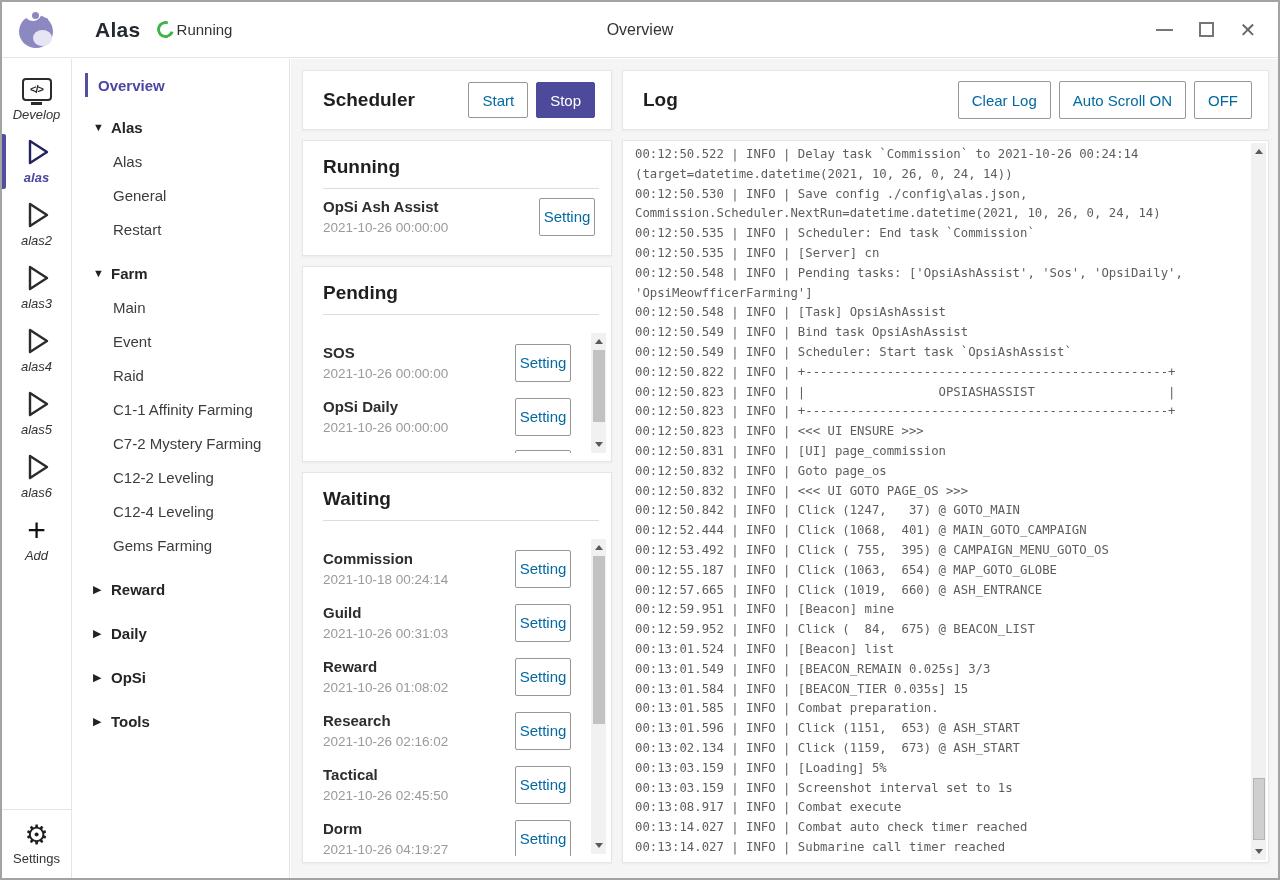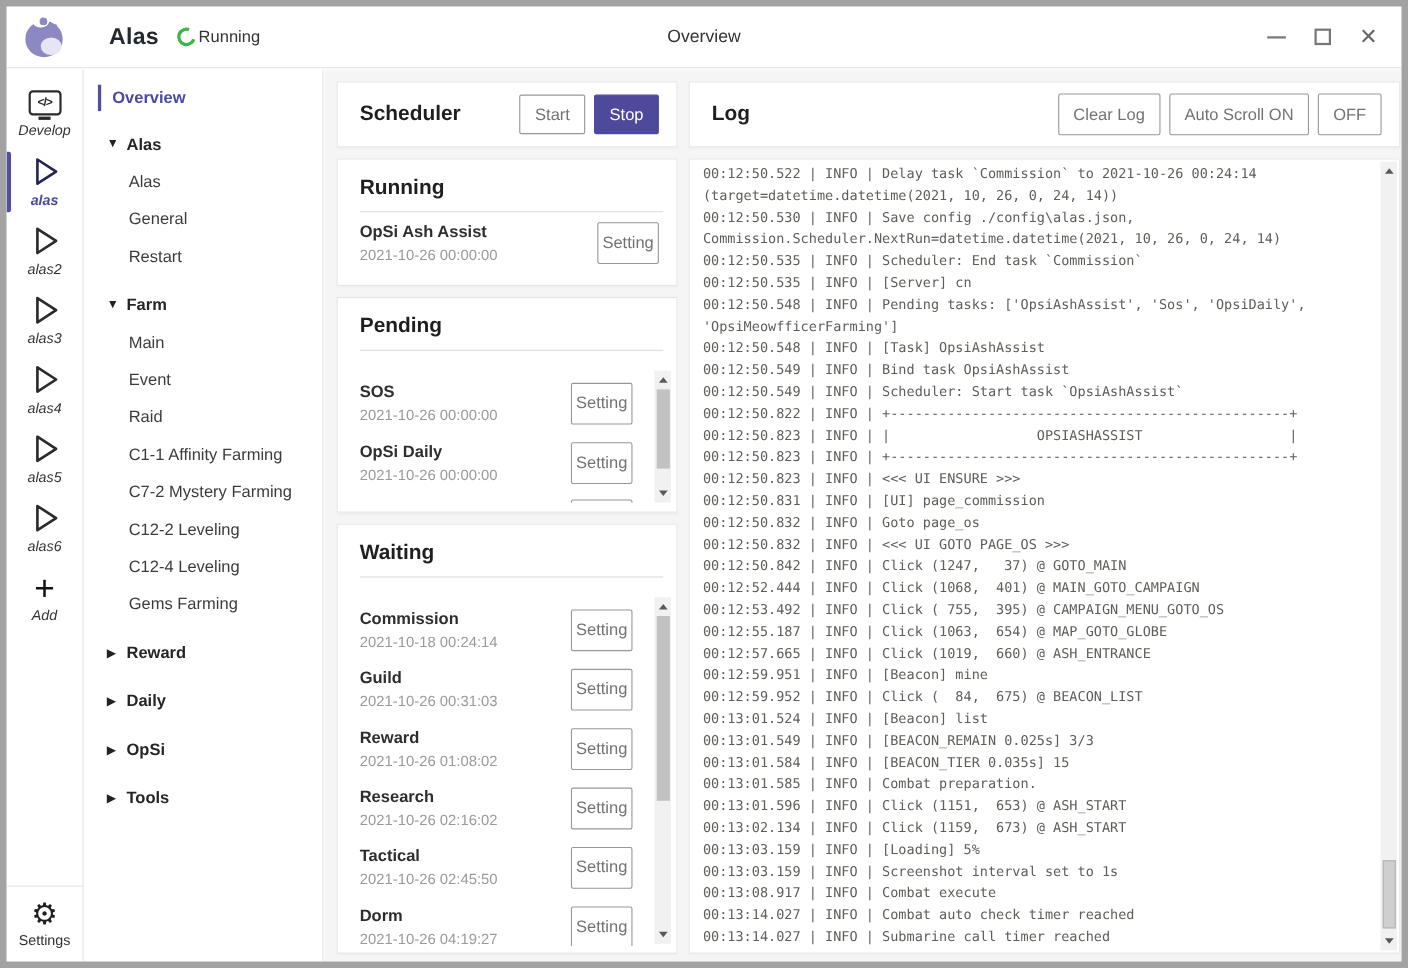--- a/index.html
+++ b/index.html
@@ -1,17 +1,17 @@
 <!DOCTYPE html>
 <html><head>
 <meta charset="utf-8">
 <style>
   * { margin:0; padding:0; box-sizing:border-box; }
   html,body { width:1280px; height:880px; font-family:"Liberation Sans", sans-serif; background:#fff; }
-  .window { position:absolute; inset:0; width:1280px; height:880px; border:6px solid #a3a3a3; background:#fff; overflow:hidden; }
+  .window { position:absolute; inset:0; width:1280px; height:880px; border:2px solid #a3a3a3; background:#fff; overflow:hidden; }
 
   
   .titlebar { position:absolute; left:0; top:0; right:0; height:56px; background:#fff; border-bottom:1px solid #e4e4e4; display:flex; align-items:center; }
   .logo { position:relative; width:40px; height:40px; margin-left:15px; flex:0 0 auto; }
   .logo .big { position:absolute; left:2px; top:5px; width:34px; height:33px; border-radius:50%; background:#8c89c2; }
   .logo .notch { position:absolute; left:8px; top:-2px; width:16px; height:13px; border-radius:50%; background:#fff; }
   .logo .dot1 { position:absolute; left:15px; top:2px; width:7px; height:7px; border-radius:50%; background:#8c89c2; }
   .logo .dot2 { position:absolute; left:28px; top:8px; width:3px; height:3px; border-radius:50%; background:#8c89c2; }
   .logo .moon { position:absolute; left:16px; top:20px; width:19px; height:16px; border-radius:50%; background:#e6e5f3; }
   .app-name { font-size:21px; font-weight:bold; color:#24292f; margin-left:38px; letter-spacing:.3px; }
@@ -49,21 +49,21 @@
   .nav-group .t { font-size:15px; font-weight:bold; color:#252525; }
   .nav-child { height:34px; display:flex; align-items:center; padding-left:40px; cursor:pointer; }
   .nav-child .t { font-size:15px; color:#3c3c3c; }
 
   
   .main { position:absolute; left:289px; top:57px; right:0; bottom:0; background:#f5f5f6; }
   .card { position:absolute; background:#fff; border:1px solid #e6e6e6; box-shadow:0 1px 2px rgba(0,0,0,.05); }
   .card-head { display:flex; align-items:center; padding:0 16px 0 20px; height:58px;justify-content:space-between; }
   .card-title { font-size:19px; font-weight:600; color:#1f1f1f; }
   .head-btns { margin-left:auto; display:flex; gap:8px; }
-  .btn { height:38px; padding:0 13px; background:#fff; border:1px solid #979797; border-radius:2px; font-size:15px; color:#737373; font-family:"Liberation Sans",sans-serif; display:flex; align-items:center; justify-content:center; cursor:pointer; }
+  .btn { height:38px; padding:0 13px; background:#fff; border:1px solid #979797; border-radius:2px; font-size:15px; color:#0369a1; font-family:"Liberation Sans",sans-serif; display:flex; align-items:center; justify-content:center; cursor:pointer; }
   .btn.primary { background:#4d4a9c; border-color:#4d4a9c; color:#fff; }
   .btn.sm { height:36px; }
 
   .sec-title { font-size:19px; font-weight:600; color:#1f1f1f; padding:15px 20px 10px; }
   .sec-divider { border-bottom:1px solid #dcdcdc; margin:0 12px 0 20px; }
   .task-list { position:relative; overflow:hidden; }
   .task-rows { position:absolute; left:20px; right:40px; top:6px; }
   .task-row { display:flex; align-items:center; padding:7px 0 6px; }
   .task-info { flex:1; min-width:0; }
   .task-name { font-size:15px; font-weight:bold; color:#2d2d2d; line-height:21px; }

